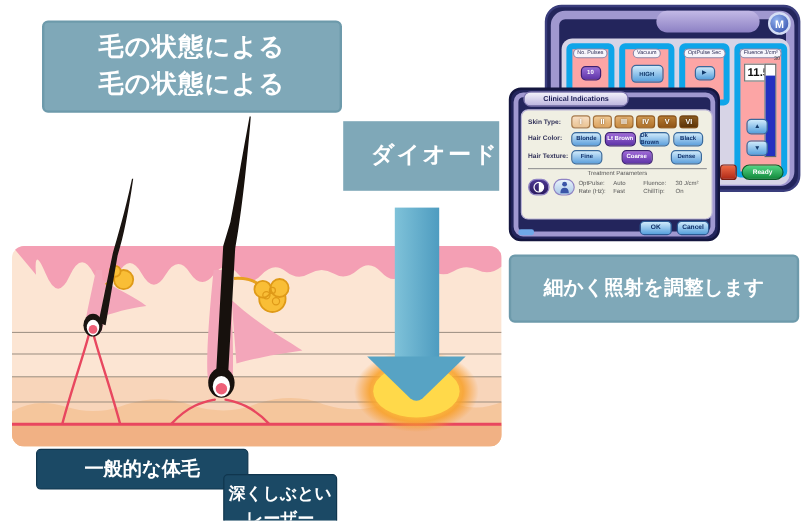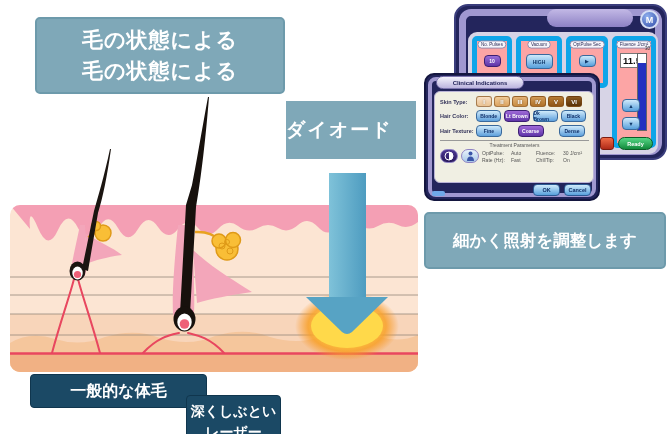--- a/index.html
+++ b/index.html
@@ -7,21 +7,21 @@
   #stage{position:relative;width:670px;height:434px;background:#ffffff;overflow:hidden;}
 
   
   .tealbox{position:absolute;background:#7fa8b8;border:2px solid #6d9aab;border-radius:5px;
     color:#fff;font-weight:bold;text-align:center;display:flex;flex-direction:column;justify-content:center;}
   #headline{left:35px;top:17px;width:250px;height:77px;font-size:21px;line-height:1.45;letter-spacing:1px;z-index:2;}
   #laserlabel{left:286px;top:84px;width:130px;height:91px;padding:0;border:none;background:none;z-index:2;}
   #laserlabel .wl{background:#1f5c78;color:#fff;font-weight:bold;font-size:18px;height:33px;
     display:flex;align-items:center;justify-content:center;}
   #laserlabel .dev{background:#7fa8b8;color:#fff;font-weight:bold;font-size:19px;letter-spacing:2px;height:58px;
-    display:flex;flex-direction:column;align-items:flex-start;justify-content:center;line-height:1.35;}
+    display:flex;flex-direction:column;align-items:flex-end;justify-content:center;line-height:1.35;}
   #adjustbox{left:424px;top:212px;width:242px;height:57px;font-size:16.5px;line-height:1.5;z-index:2;}
 
   .darklabel{position:absolute;background:#1b4965;border:1px solid #10364e;border-radius:4px;color:#fff;
     font-weight:bold;text-align:center;display:flex;flex-direction:column;justify-content:center;z-index:2;}
   #hairlabel1{left:30px;top:374px;width:177px;height:34px;font-size:16px;}
   #hairlabel2{left:186px;top:367px;width:95px;height:53px;font-size:14px;line-height:1.45;margin-top:28px;}
 
   
   #descbox{position:absolute;left:424px;top:277px;width:242px;height:124px;background:#efefef;border-radius:9px;
     padding:9px 8px;font-size:13.5px;line-height:1.5;color:#2b2b2b;z-index:2;}

